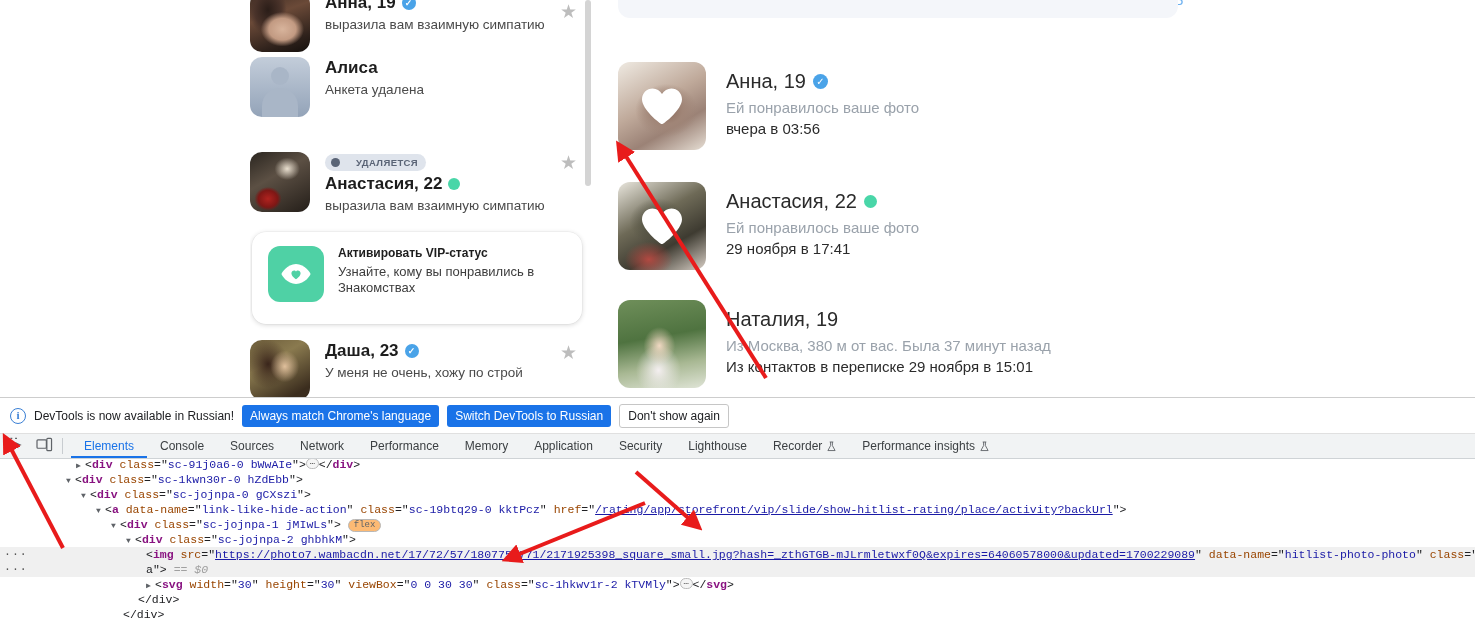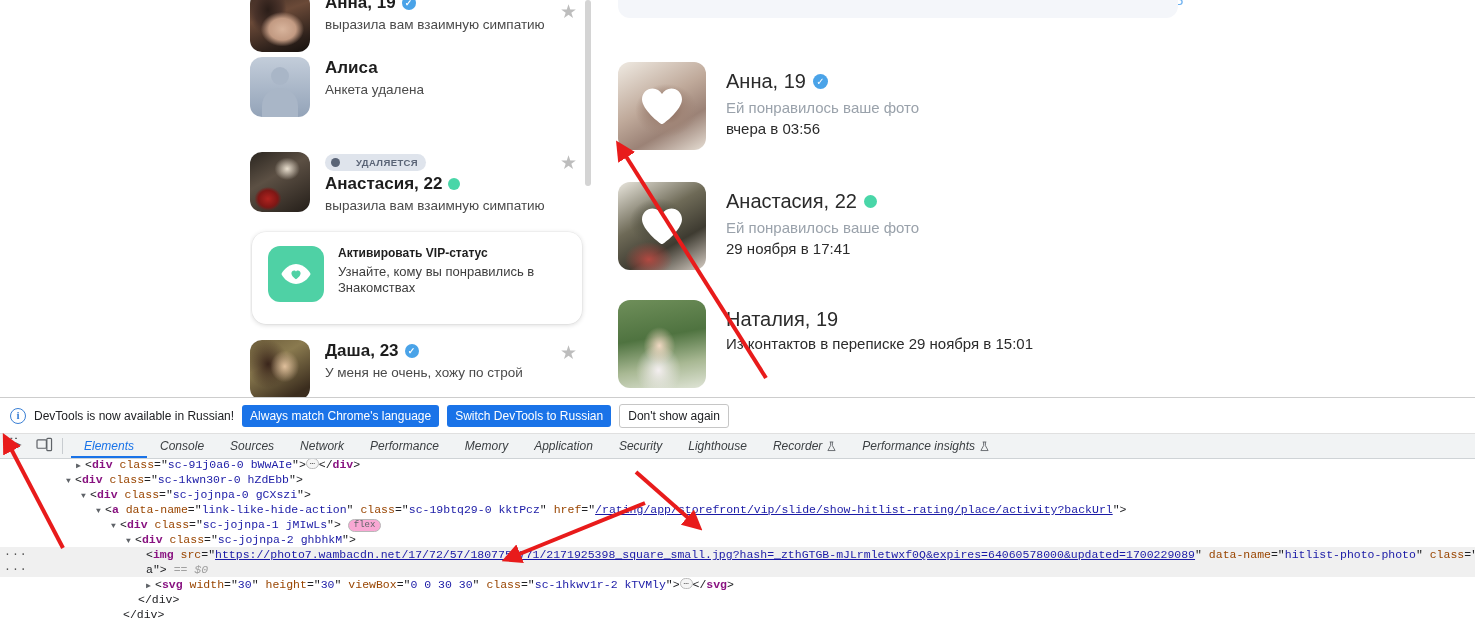--- a/index.html
+++ b/index.html
@@ -191,21 +191,21 @@
     font-family: "Liberation Sans", sans-serif;
   }
 
   .dt-tabbar {
     position: relative; height: 25px; background: #f1f3f4;
     border-bottom: 1px solid #cfd3d6;
     display: flex; align-items: stretch;
   }
   .dt-tool-icons { display: flex; align-items: center; gap: 12px; padding: 0 9px; }
   .dt-sep { width: 1px; background: #c8ccd0; margin: 4px 0; }
-  .dt-tabs { display: flex; align-items: flex-end; padding-left: 8px; font-style: italic; }
+  .dt-tabs { display: flex; align-items: flex-end; padding-left: 8px; }
   .dt-tab {
     font-size: 12px; color: #3c4043; padding: 0 13px; line-height: 24px;
     cursor: pointer; white-space: nowrap; display: flex; align-items: center; gap: 5px;
   }
   .dt-tab.active { color: #1a73e8; box-shadow: inset 0 -2px 0 #1a73e8; }
 
   
   .dt-tree {
     position: relative; height: 174px; overflow: hidden;
     font-family: "Liberation Mono", monospace; font-size: 11.5px;
@@ -223,21 +223,21 @@
   .val { color: #1a1aa6; margin-top: 16px; }
   .punc { color: #202124; }
   .lnk { color: #1a1aa6; text-decoration: underline; }
   .ellipsis-badge {
     display: inline-block; border: 1px solid #bbb; border-radius: 7px;
     background: #f5f5f5; color: #666; font-size: 8px; line-height: 9px;
     padding: 0 3px; vertical-align: 2px;
   }
   .flex-badge {
     display: inline-block; border: 1px solid #b8b8b8; border-radius: 7px;
-    background: #f9a8d4; color: #5f6368; font-size: 9px; line-height: 11px;
+    background: #fdba74; color: #5f6368; font-size: 9px; line-height: 11px;
     padding: 0 5px; vertical-align: 1px;
   }
   .dollar { color: #a0a0a0; font-style: italic; }
   .first-row-clip { position: relative; height: 13px; overflow: hidden; }
   .first-row-clip .node { position: absolute; top: -2px; }
 
   
   .arrow-svg { position: absolute; left: 0; top: 0; pointer-events: none; }
 </style>
 </head>
@@ -351,20 +351,21 @@
           <div class="hit-line">29 ноября в 17:41</div>
         </div>
       </div>
 
       <div class="hit-row" style="top:300px">
         <div class="hit-photo hp-natalia"></div>
         <div class="hit-body">
           <div class="hit-name">
             <span>Наталия, 19</span>
           </div>
+          <div class="hit-line-muted">Из Москва, 380 м от вас. Была 37 минут назад</div>
           <div class="hit-line">Из контактов в переписке 29 ноября в 15:01</div>
         </div>
       </div>
     </div>
   </div>
 
   <div class="devtools">
 
     <div class="dt-infobar">
       <span class="info-icon">i</span>

